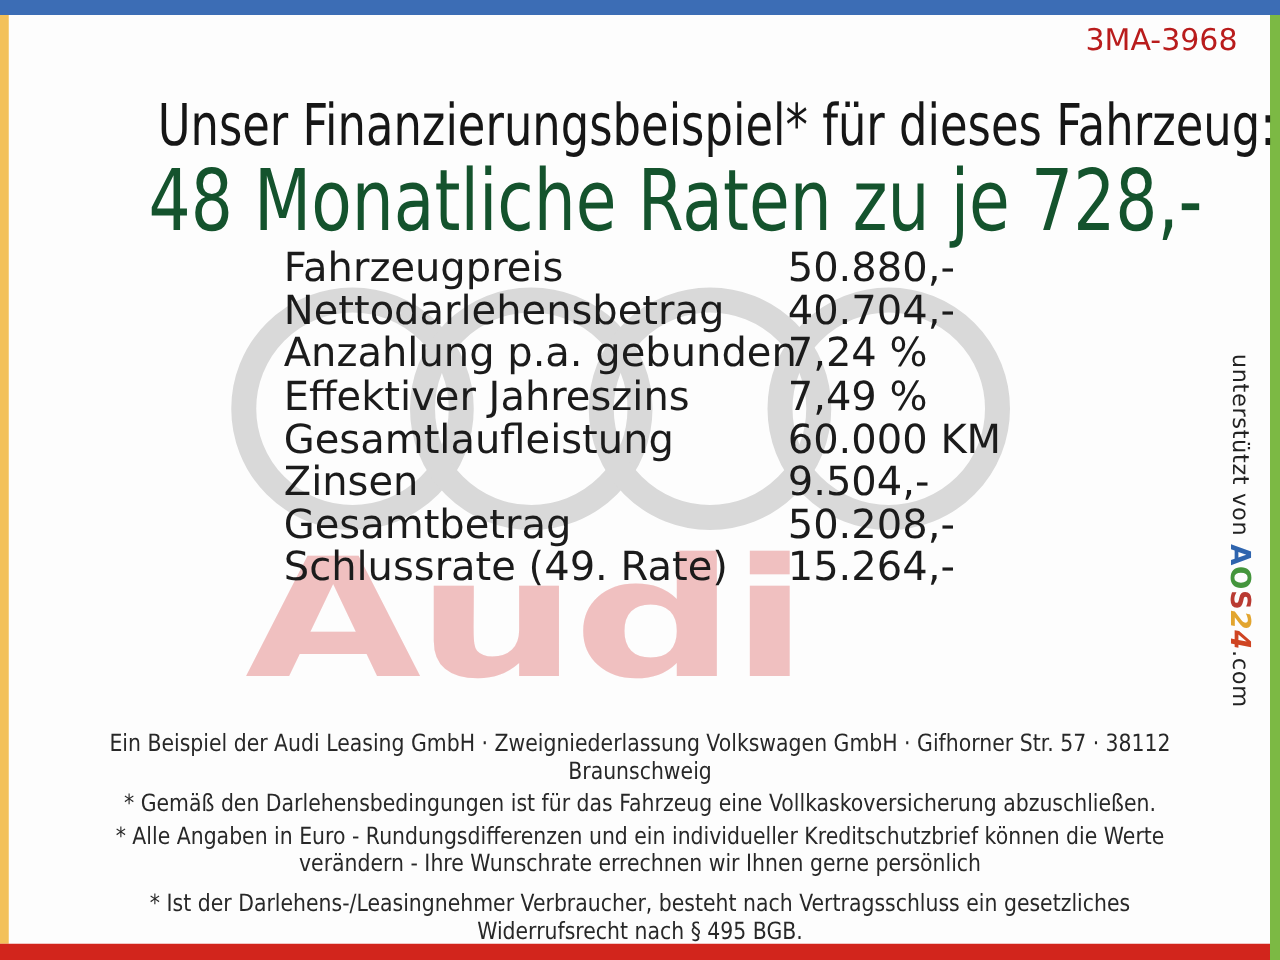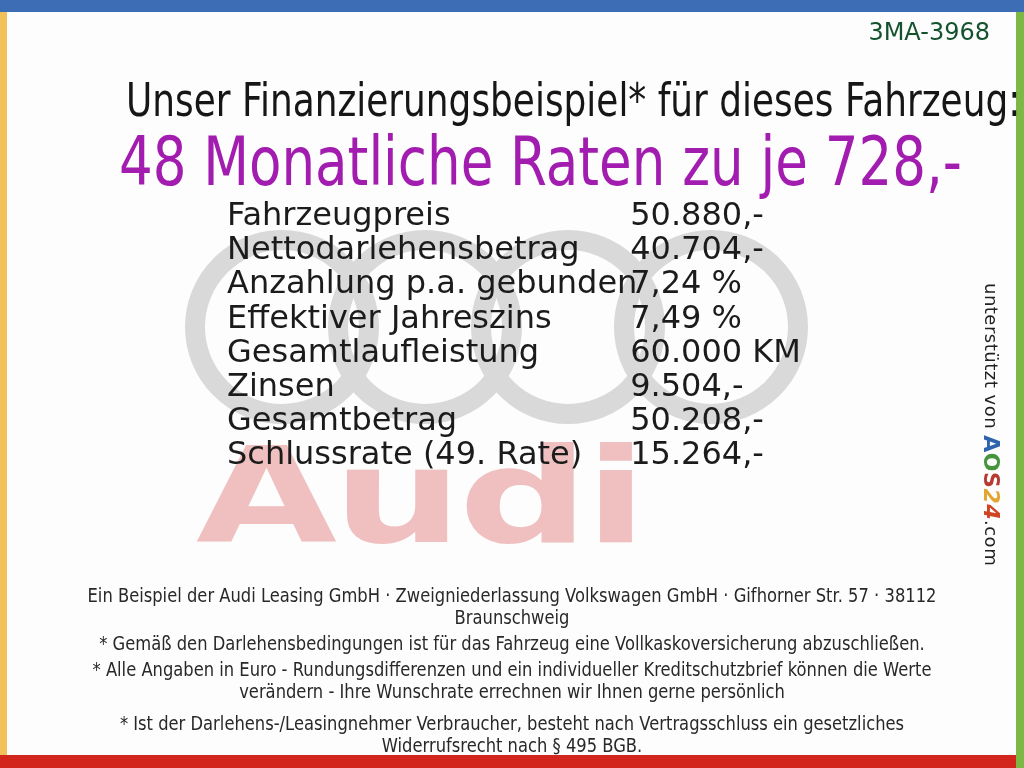--- a/index.html
+++ b/index.html
@@ -8,26 +8,26 @@
     background:#fdfdfd; overflow:hidden;
     font-family:"DejaVu Sans", "Liberation Sans", sans-serif;
     color:#1b1b1b;
   }
   
   .bar-top    { position:absolute; top:0; left:0; width:1024px; height:12px; }
   .bar-left   { position:absolute; top:12px; left:0; width:7px; height:743px; }
   .bar-right  { position:absolute; top:12px; right:0; width:8px; height:756px; }
   .bar-bottom { position:absolute; bottom:0; left:0; width:1016px; height:13px; }
 
-  .plate { position:absolute; top:18px; right:34px; font-size:24px; color:#14532d; }
+  .plate { position:absolute; top:18px; right:34px; font-size:24px; color:#b91c1c; }
 
   .h1 { position:absolute; top:76px; left:0; width:892px; text-align:center;
         font-size:46px; line-height:1.08; color:#161616; }
   .h2 { position:absolute; top:126px; left:0; width:1024px; text-align:center;
-        font-size:68px; line-height:1.05; color:#a21caf; }
+        font-size:68px; line-height:1.05; color:#14532d; }
   .cond { display:inline-block; transform:scaleX(0.78); transform-origin:50% 50%; white-space:nowrap; }
 
   
   .rings-svg { position:absolute; top:0; left:0; z-index:1; }
   .audi-wm {
     position:absolute; left:196px; top:430px; z-index:1;
     font-size:132px; font-weight:bold; line-height:1; letter-spacing:-3px;
     transform:scaleX(1.38); transform-origin:left top; white-space:nowrap;
   }
 

